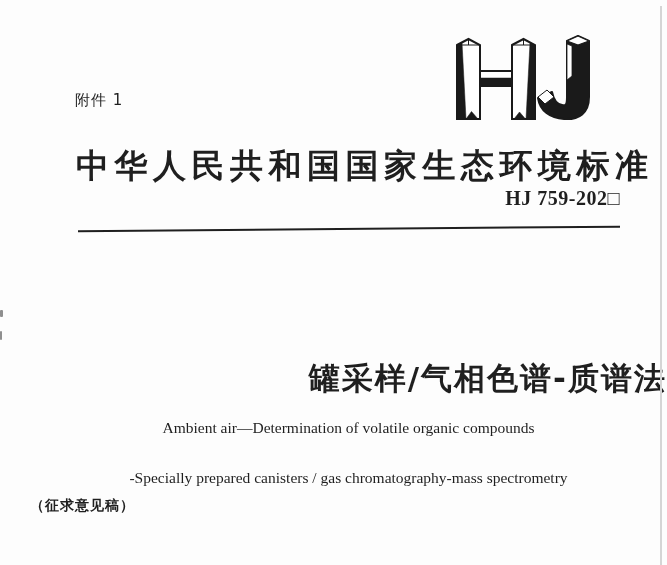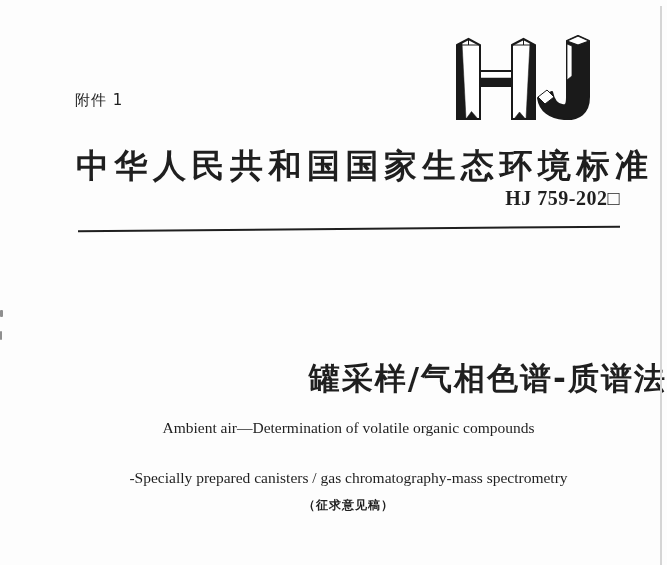--- a/index.html
+++ b/index.html
@@ -26,23 +26,23 @@
   }
   .title-cn{
     position:absolute;left:30px;right:0;text-align:center;white-space:nowrap;
     font-family:"DejaVu Sans","Liberation Sans",sans-serif;
     font-size:31px;font-weight:700;letter-spacing:2px;
   }
   .t1{top:315px;} .t2{top:358px;text-align:right;}
   .title-en{position:absolute;left:30px;right:0;text-align:center;font-size:15.5px;white-space:nowrap;}
   .e1{top:419px;} .e2{top:461px;margin-top:8px;}
   .draft{
-    position:absolute;left:30px;right:0;top:497px;text-align:center;
+    position:absolute;left:30px;right:0;top:497px;text-align:left;
     font-family:"DejaVu Sans","Liberation Sans",sans-serif;
-    font-size:12px;font-weight:700;letter-spacing:1px;
+    font-size:14px;font-weight:700;letter-spacing:1px;
   }
   .edge-right{position:absolute;left:660px;top:6px;width:2px;height:559px;background:#d5d5d5;}
   .speck{position:absolute;background:#8f8f8f;border-radius:1px;}
   .sp1{left:0;top:310px;width:3px;height:7px;}
   .sp2{left:0;top:331px;width:2px;height:9px;}
 </style>
 </head>
 <body>
 
 <div class="page">

